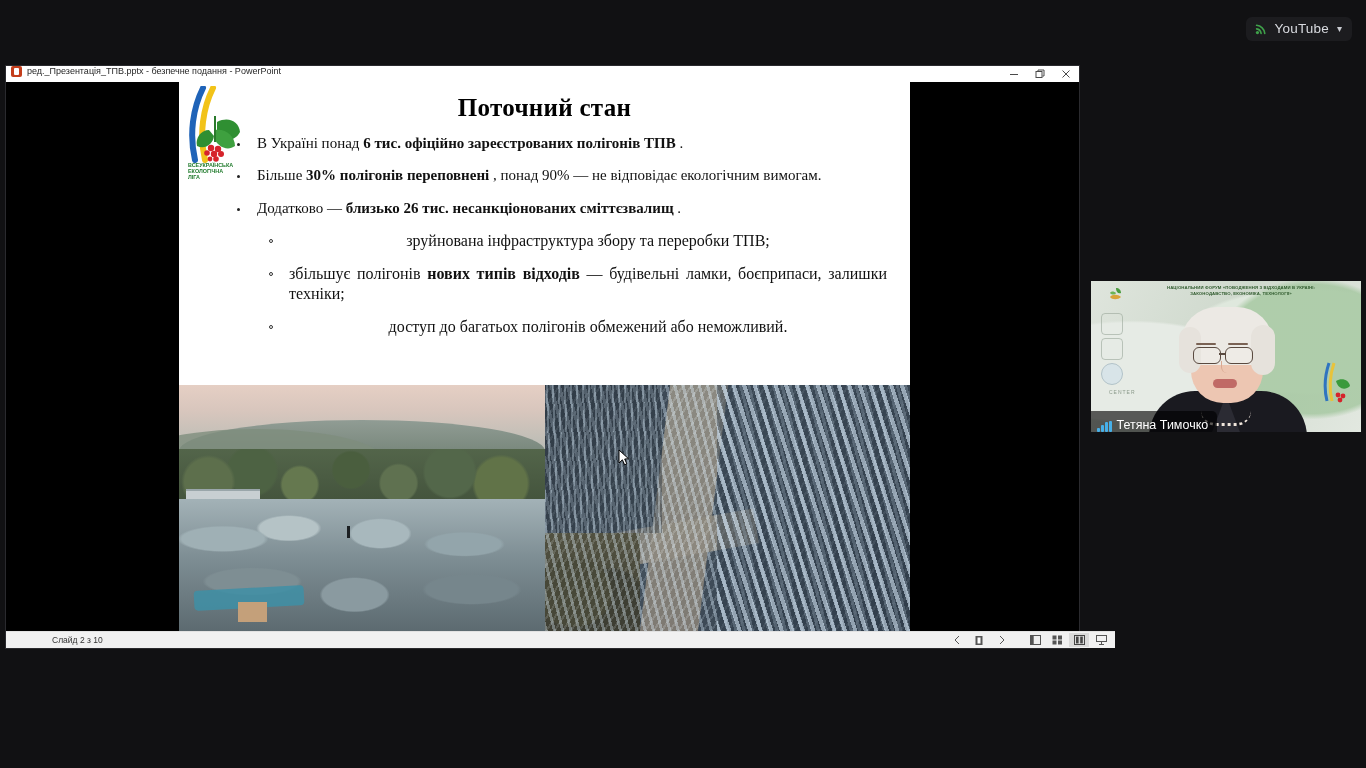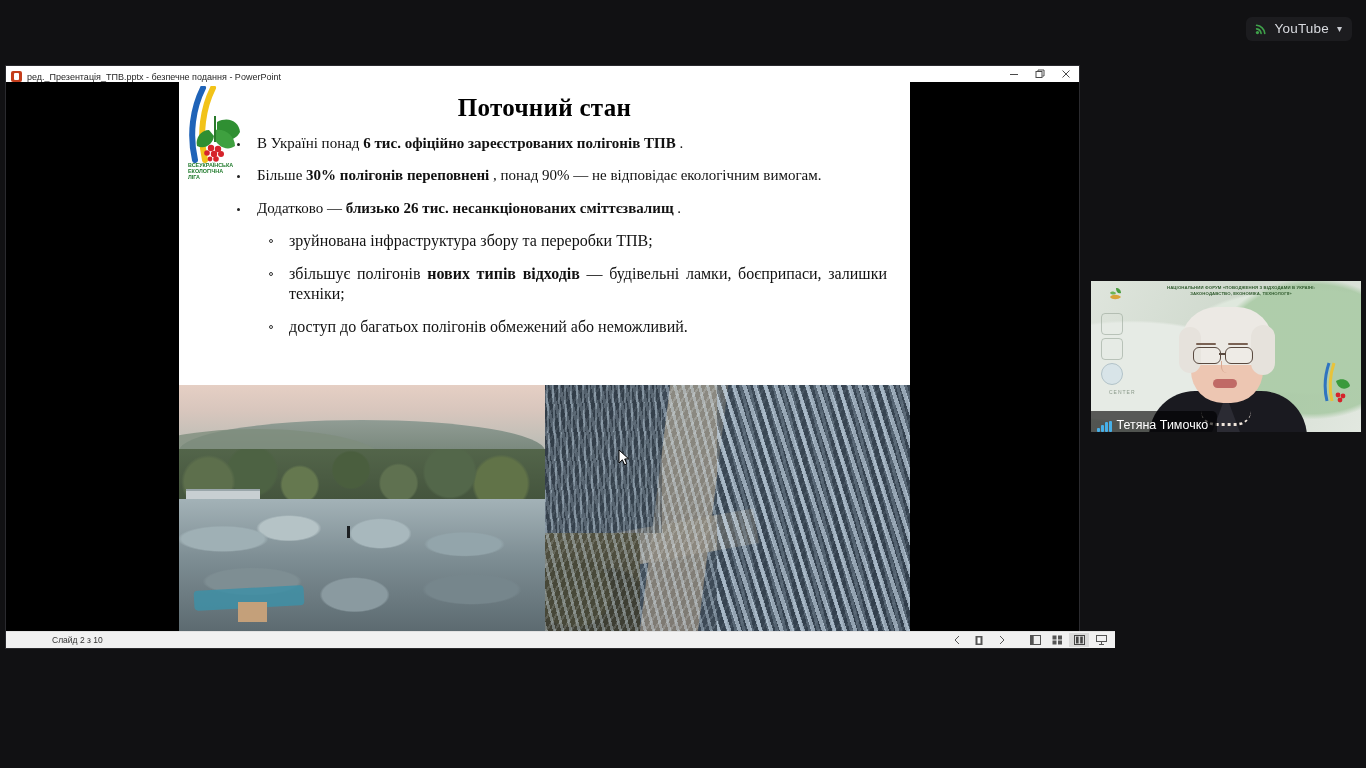--- a/index.html
+++ b/index.html
@@ -33,21 +33,21 @@
   }
 
   
   #ppt-window{
     position:absolute;left:6px;top:66px;width:1073px;height:582px;
     background:#ffffff;
     box-shadow:0 0 0 1px #2a2a2e;
   }
   #ppt-titlebar{
     position:relative;height:16px;width:100%;
-    background:#ffffff;display:flex;align-items:flex-end;
+    background:#ffffff;display:flex;align-items:flex-start;
   }
   #ppt-icon{
     width:11px;height:11px;margin-left:5px;margin-right:5px;
     background:#c43e1c;border-radius:2px;position:relative;flex:none;
   }
   #ppt-icon:after{
     content:"";position:absolute;left:3px;top:2px;width:5px;height:7px;
     background:#ffffff;border-radius:1px;
   }
   #ppt-title-text{
@@ -104,21 +104,21 @@
   .b1.nojust{text-align:left;}
   .b2{
     position:relative;font-size:16px;line-height:1.22;
     margin:0 0 14px 0;padding-left:62px;text-align:justify;
   }
   .b2:before{
     content:"";position:absolute;left:42px;top:8px;
     width:4px;height:4px;border-radius:50%;
     border:1px solid #333;background:transparent;box-sizing:border-box;
   }
-  .b2.nojust{text-align:left;}
+  .b2.nojust{text-align:center;}
   b{font-weight:bold;}
 
   
   #photos{
     position:absolute;left:0px;top:303px;width:731px;height:247px;
     display:flex;
   }
   .photo{position:relative;height:247px;overflow:hidden;}
   #photo-left{width:366px;background:#6f7a80;}
   #photo-right{width:365px;background:#2c3947;}

